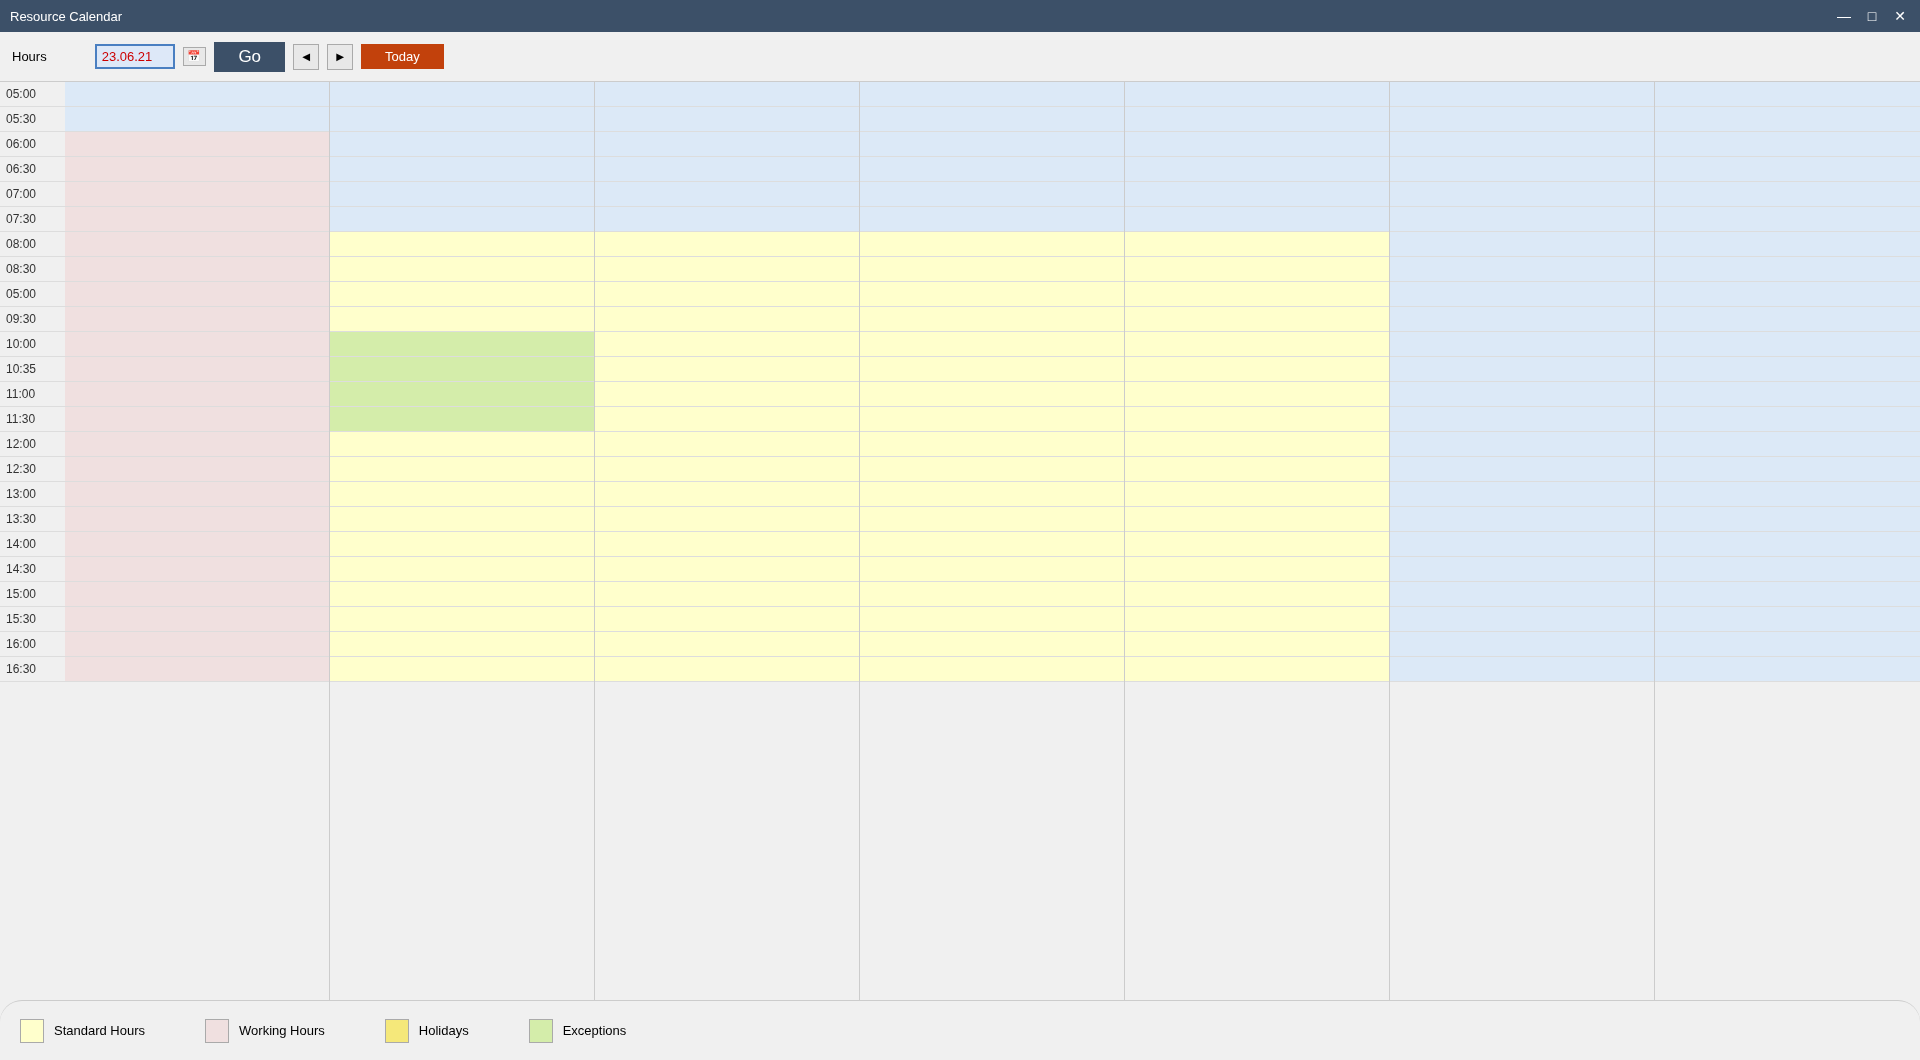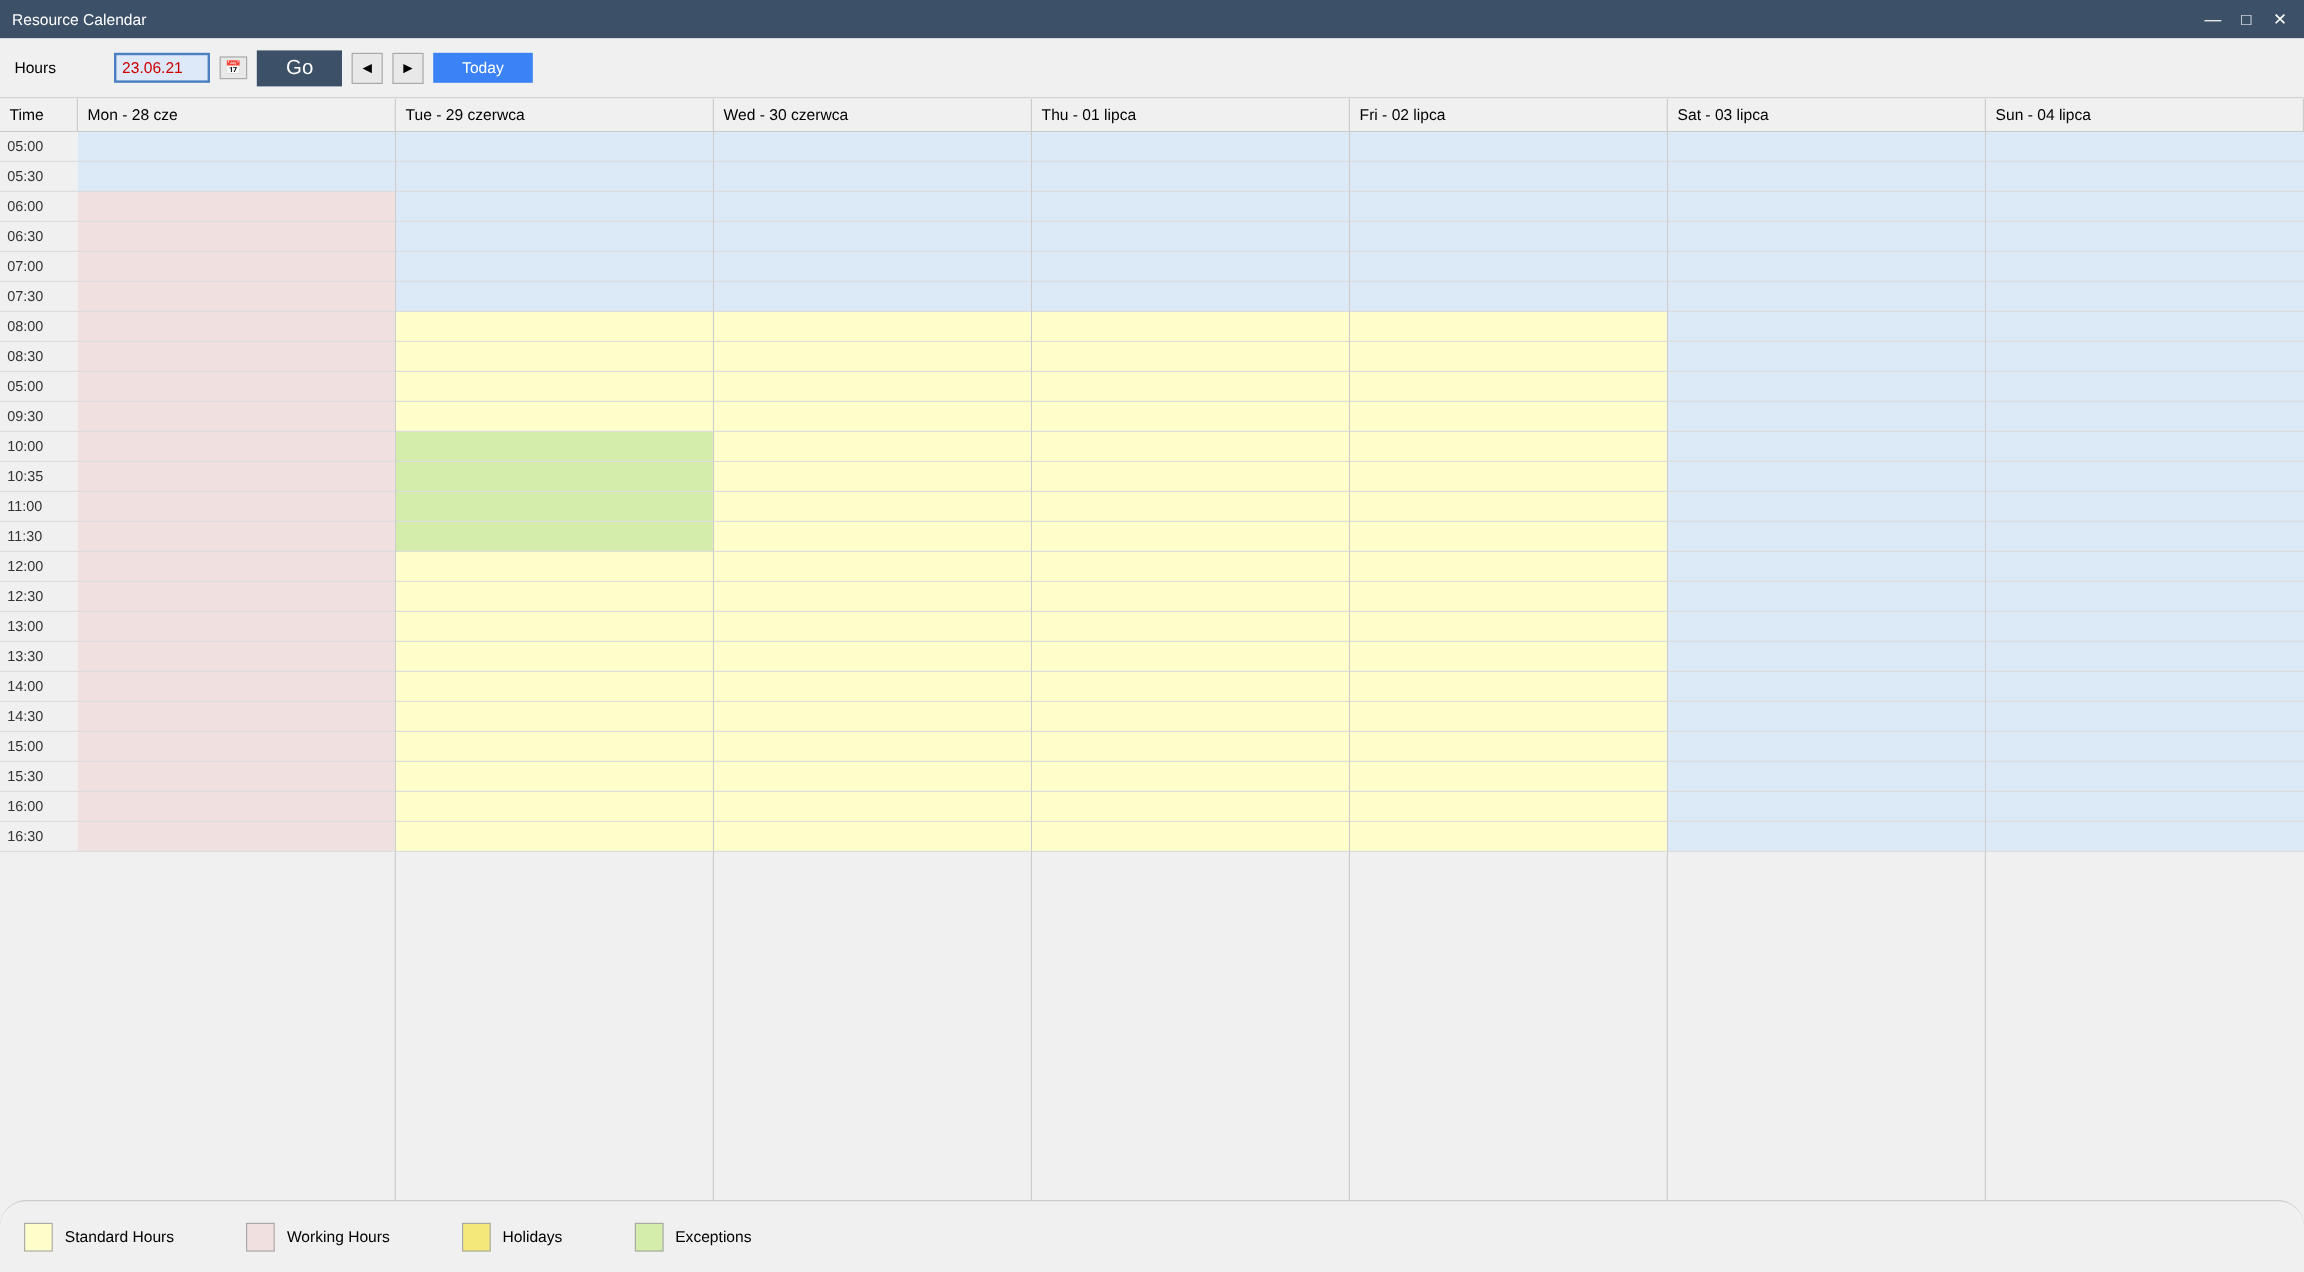--- a/index.html
+++ b/index.html
@@ -65,21 +65,21 @@
       border: 1px solid #aaa;
       width: 26px;
       height: 26px;
       cursor: pointer;
       font-size: 13px;
       display: flex;
       align-items: center;
       justify-content: center;
     }
     .today-btn {
-      background: #3b82f6;
+      background: #c2410c;
       color: white;
       border: none;
       padding: 5px 24px;
       font-size: 13px;
       cursor: pointer;
     }
 
     .calendar-container {
       display: flex;
       flex-direction: column;
@@ -188,30 +188,20 @@
   <input class="date-input" type="text" value="23.06.21" style="">
   <button class="cal-icon-btn">📅</button>
   <button class="go-btn">Go</button>
   <button class="nav-btn">◄</button>
   <button class="nav-btn">►</button>
   <button class="today-btn">Today</button>
 </div>
 
 <div class="calendar-container">
 
-  <div class="cal-header">
-    <div class="cal-header-cell">Time</div>
-    <div class="cal-header-cell">Mon - 28 cze</div>
-    <div class="cal-header-cell">Tue - 29 czerwca</div>
-    <div class="cal-header-cell">Wed - 30 czerwca</div>
-    <div class="cal-header-cell">Thu - 01 lipca</div>
-    <div class="cal-header-cell">Fri - 02 lipca</div>
-    <div class="cal-header-cell">Sat - 03 lipca</div>
-    <div class="cal-header-cell">Sun - 04 lipca</div>
-  </div>
 
   <div class="cal-body">
 
     <div class="time-col">
        <div class="time-cell">05:00</div>
        <div class="time-cell">05:30</div>
        <div class="time-cell">06:00</div>
        <div class="time-cell">06:30</div>
        <div class="time-cell">07:00</div>
        <div class="time-cell">07:30</div>

